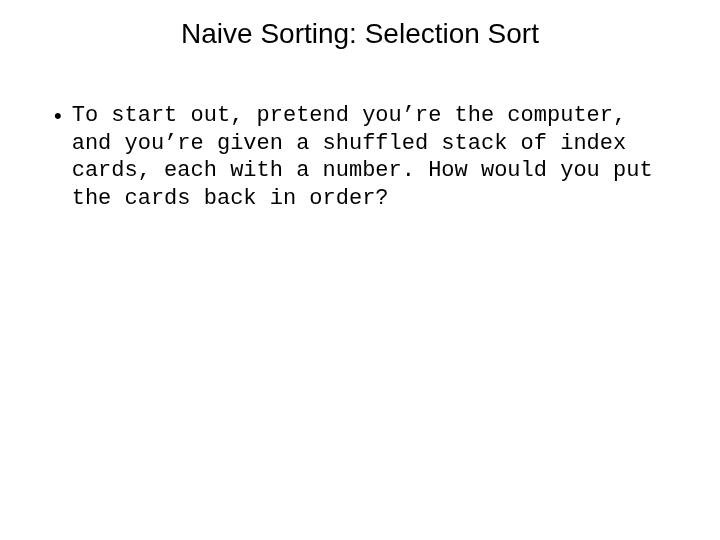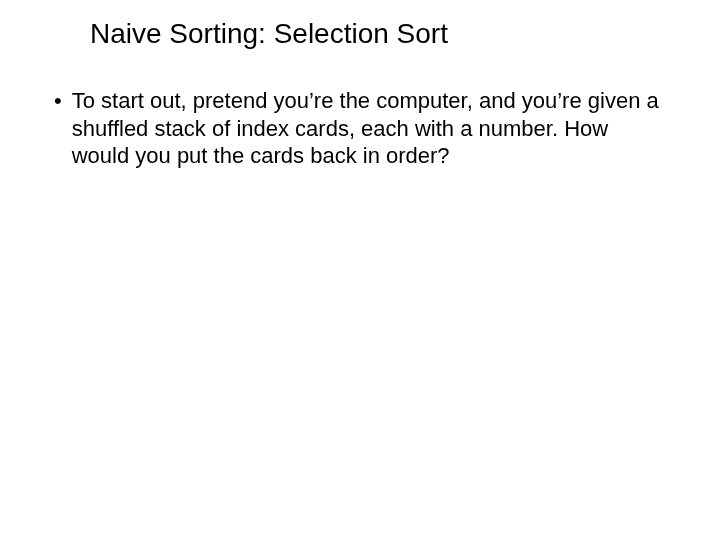--- a/index.html
+++ b/index.html
@@ -14,41 +14,43 @@
       font-family: Arial, Helvetica, sans-serif;
       color: #000000;
       overflow: hidden;
     }
     .slide {
       width: 100%;
       height: 100%;
       padding: 18px 50px 0 50px;
     }
     .title {
+      text-align: center;
       font-size: 28px;
       font-weight: normal;
-      margin-bottom: 37px;
+      margin-bottom: 52px;
       margin-left: 40px;
       margin-right: 40px;
     }
     .body {
       padding-left: 4px;
     }
     .bullet-item {
       display: flex;
       align-items: flex-start;
       font-size: 22px;
       line-height: 1.25;
     }
     .bullet-marker {
       margin-right: 10px;
       flex-shrink: 0;
     }
     .bullet-text {
       flex: 1;
+      font-family: Liberation Mono, monospace;
     }
   </style>
 </head>
 <body>
 
 <div class="slide">
   <h1 class="title">Naive Sorting: Selection Sort</h1>
   <div class="body">
     <div class="bullet-item">
       <span class="bullet-marker">•</span>

